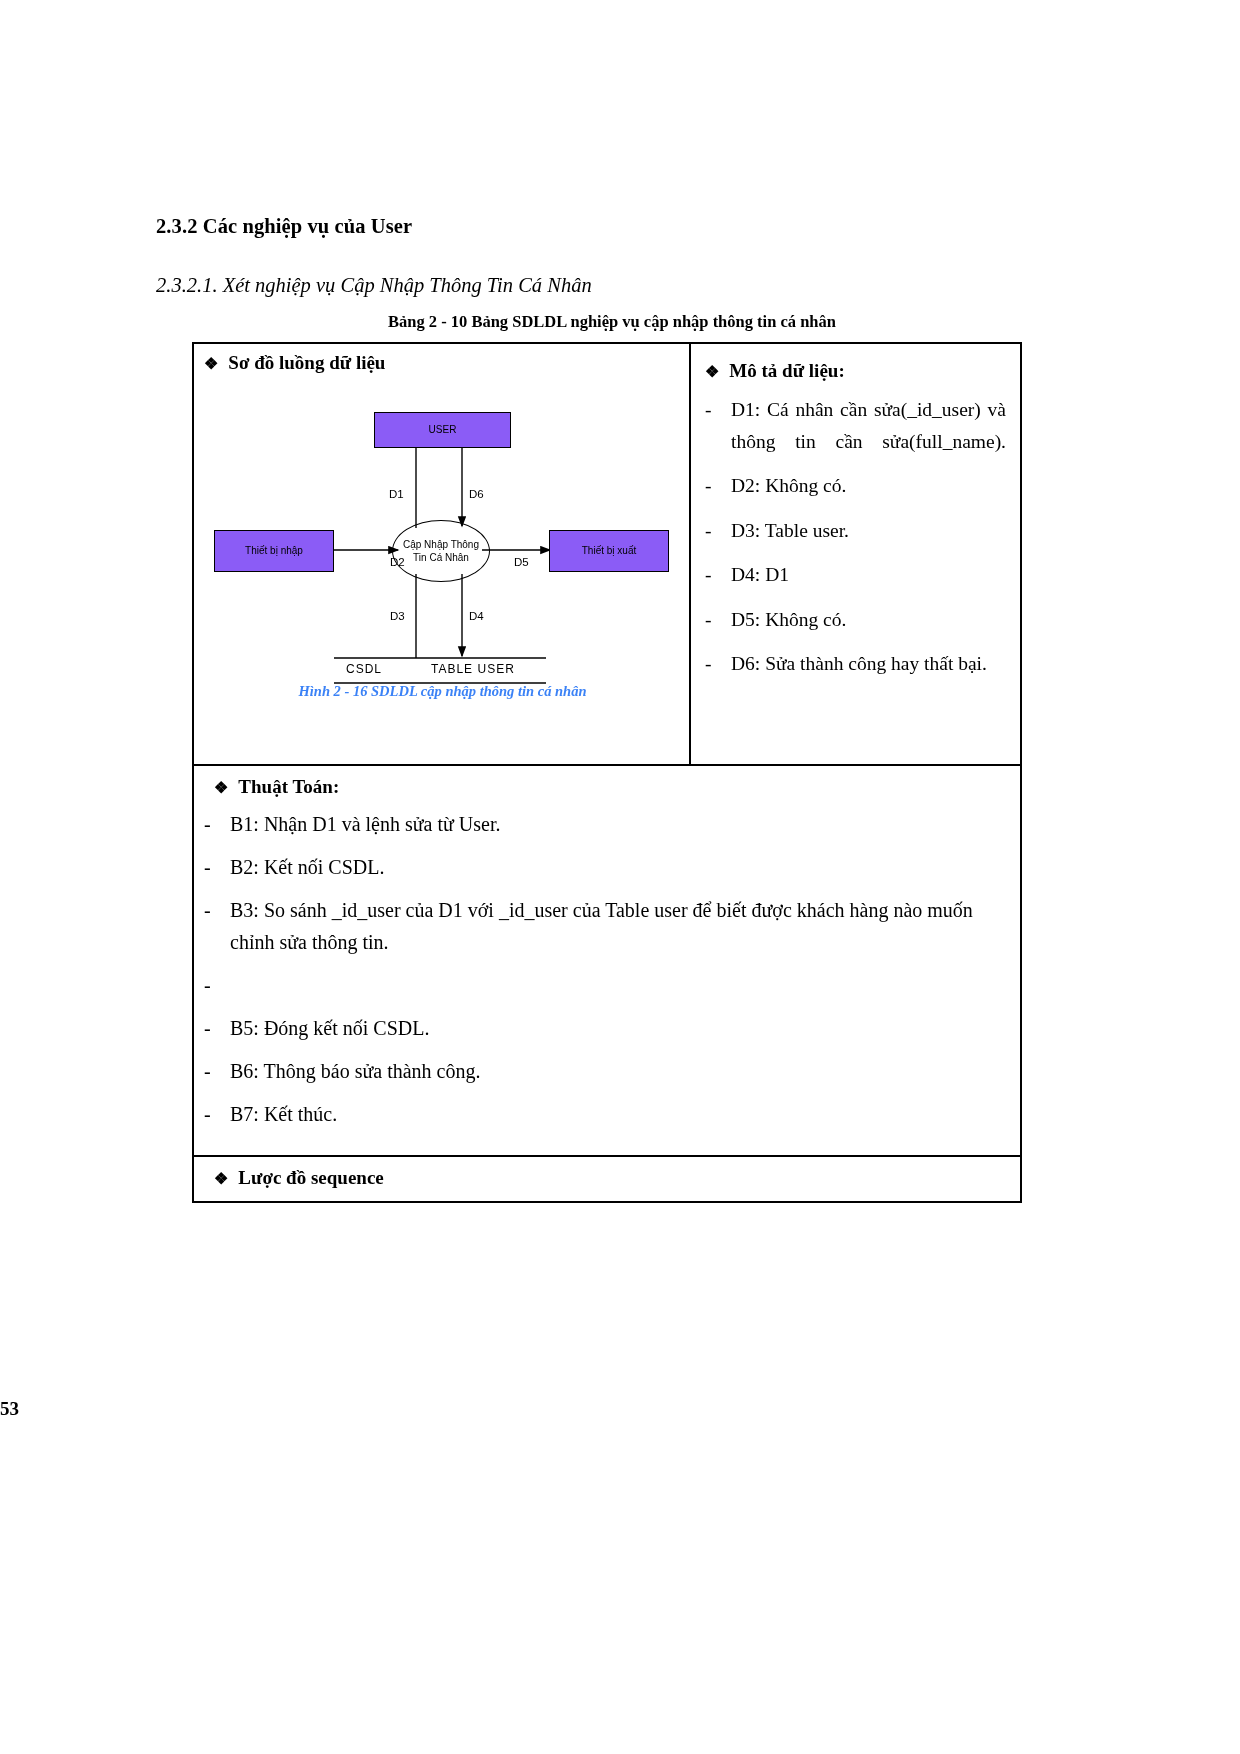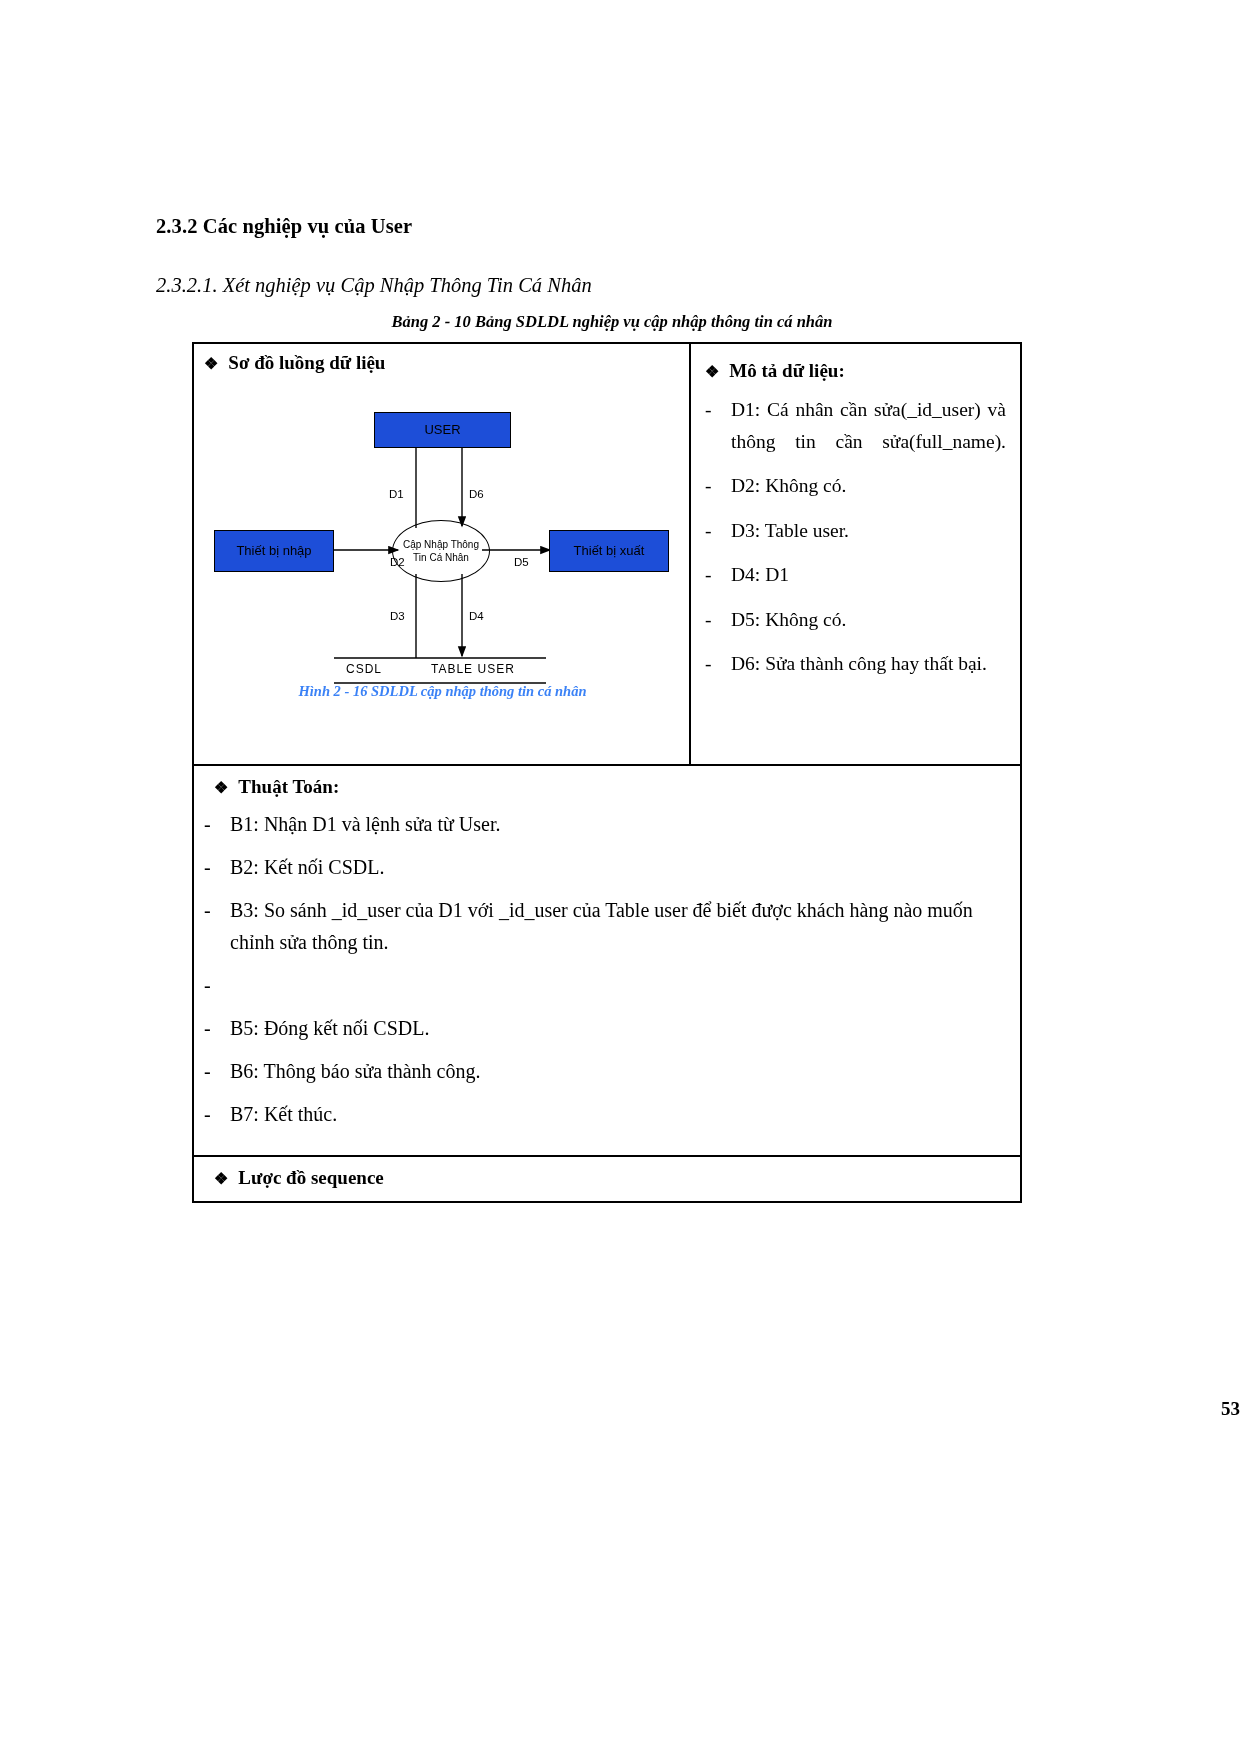--- a/index.html
+++ b/index.html
@@ -37,21 +37,20 @@
   }
   .table-caption {
     position: absolute;
     left: 192px;
     top: 312px;
     width: 840px;
     text-align: center;
     font-size: 16.5px;
     font-weight: bold;
     font-family: "Liberation Serif", serif;
-    font-style: italic;
   }
   .main-table {
     position: absolute;
     left: 192px;
     top: 342px;
     width: 830px;
     border: 2px solid #000;
     box-sizing: border-box;
   }
   .row-top {
@@ -110,25 +109,25 @@
   
   .diagram {
     position: relative;
     width: 497px;
     height: 340px;
     margin-top: 4px;
   }
   .box {
     position: absolute;
     border: 1.5px solid #000;
-    background: #1d4ed8;
+    background: #8b5cf6;
     display: flex;
     align-items: center;
     justify-content: center;
-    font-size: 13px;
+    font-size: 10px;
     font-family: "Liberation Sans", sans-serif;
     text-align: center;
     line-height: 1.25;
   }
   .ellipse {
     position: absolute;
     border: 1.5px solid #000;
     border-radius: 50%;
     display: flex;
     align-items: center;
@@ -183,21 +182,21 @@
     flex-shrink: 0;
   }
   .row-seq {
     padding: 10px 16px 12px 10px;
   }
   .page-number {
     position: absolute;
     left: 0;
     top: 1398px;
     width: 1240px;
-    text-align: right;
+    text-align: left;
     font-size: 19px;
     font-weight: bold;
   }
   svg.lines {
     position: absolute;
     left: 0;
     top: 0;
     width: 497px;
     height: 340px;
     overflow: visible;

